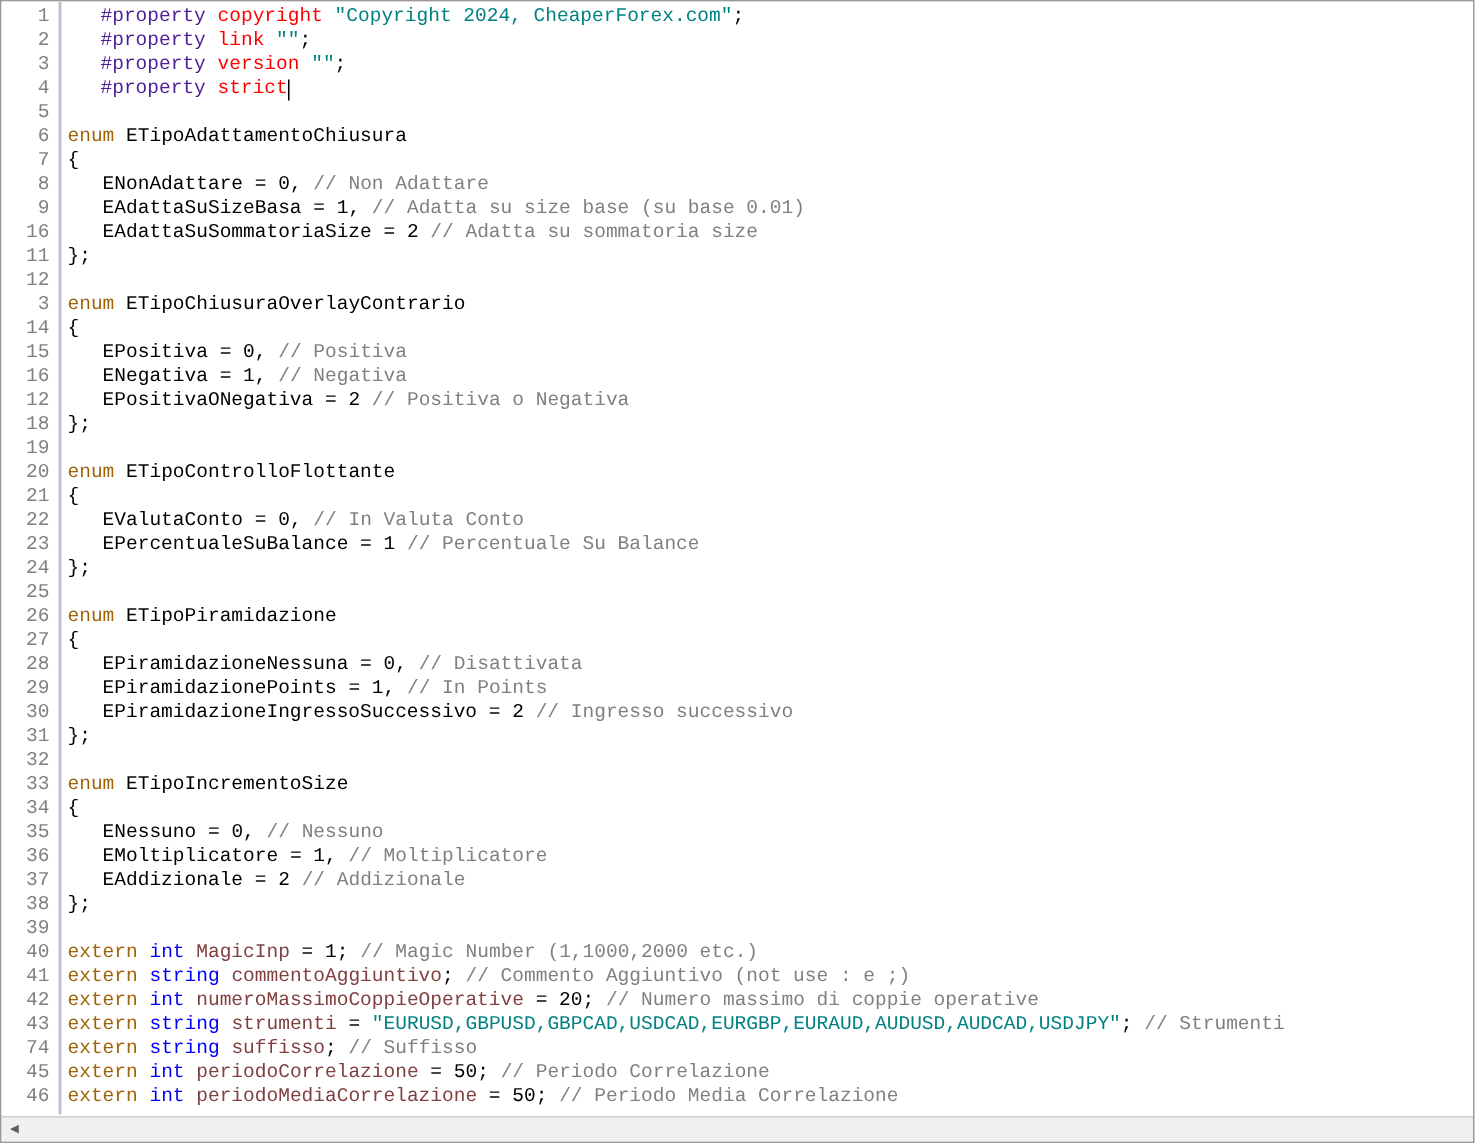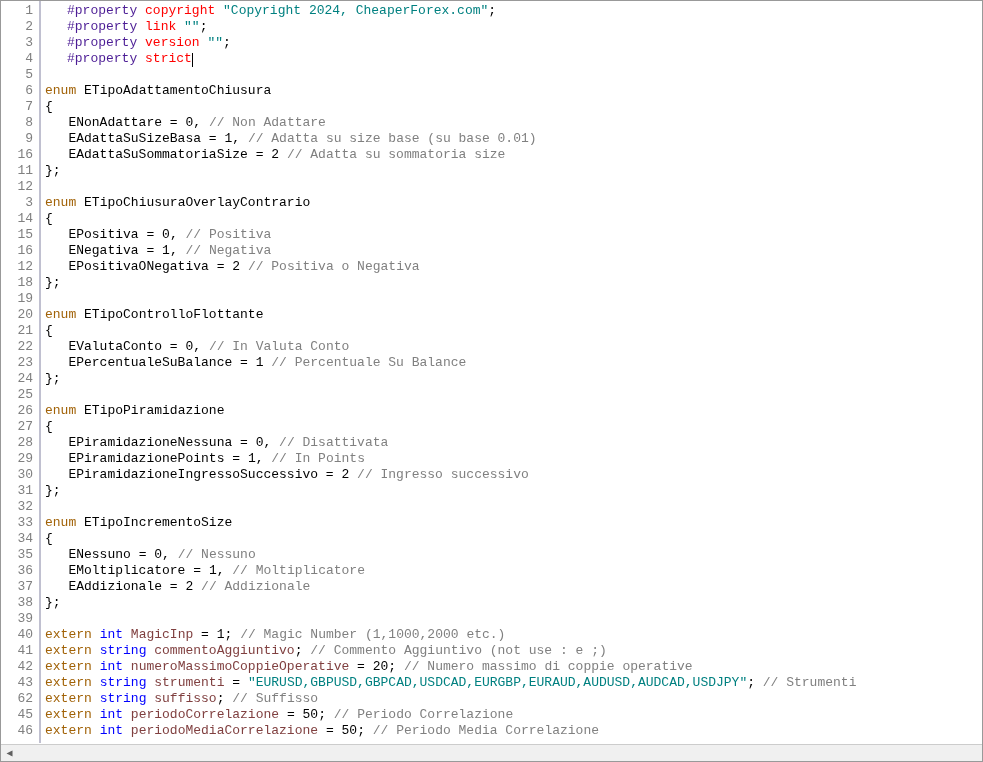--- a/index.html
+++ b/index.html
@@ -121,21 +121,21 @@
       <div class="ln">34</div>
       <div class="ln">35</div>
       <div class="ln">36</div>
       <div class="ln">37</div>
       <div class="ln">38</div>
       <div class="ln">39</div>
       <div class="ln">40</div>
       <div class="ln">41</div>
       <div class="ln">42</div>
       <div class="ln">43</div>
-      <div class="ln">62</div>
+      <div class="ln">74</div>
       <div class="ln">45</div>
       <div class="ln">46</div>
     </div>
   <div class="code"><div class="row"><span class="dir">#property</span> <span class="dname">copyright</span> <span class="str">"Copyright 2024, CheaperForex.com"</span><span class="op">;</span></div><div class="row"><span class="dir">#property</span> <span class="dname">link</span> <span class="str">""</span><span class="op">;</span></div><div class="row"><span class="dir">#property</span> <span class="dname">version</span> <span class="str">""</span><span class="op">;</span></div><div class="row"><span class="dir">#property</span> <span class="dname">strict</span><span class="cursor"></span></div><div class="row"></div><div class="row"><span class="kw">enum</span> <span class="id">ETipoAdattamentoChiusura</span></div><div class="row"><span class="op">{</span></div><div class="row">   <span class="id">ENonAdattare</span> <span class="op">=</span> <span class="num">0</span><span class="op">,</span> <span class="cmt">// Non Adattare</span></div><div class="row">   <span class="id">EAdattaSuSizeBasa</span> <span class="op">=</span> <span class="num">1</span><span class="op">,</span> <span class="cmt">// Adatta su size base (su base 0.01)</span></div><div class="row">   <span class="id">EAdattaSuSommatoriaSize</span> <span class="op">=</span> <span class="num">2</span> <span class="cmt">// Adatta su sommatoria size</span></div><div class="row"><span class="op">};</span></div><div class="row"></div><div class="row"><span class="kw">enum</span> <span class="id">ETipoChiusuraOverlayContrario</span></div><div class="row"><span class="op">{</span></div><div class="row">   <span class="id">EPositiva</span> <span class="op">=</span> <span class="num">0</span><span class="op">,</span> <span class="cmt">// Positiva</span></div><div class="row">   <span class="id">ENegativa</span> <span class="op">=</span> <span class="num">1</span><span class="op">,</span> <span class="cmt">// Negativa</span></div><div class="row">   <span class="id">EPositivaONegativa</span> <span class="op">=</span> <span class="num">2</span> <span class="cmt">// Positiva o Negativa</span></div><div class="row"><span class="op">};</span></div><div class="row"></div><div class="row"><span class="kw">enum</span> <span class="id">ETipoControlloFlottante</span></div><div class="row"><span class="op">{</span></div><div class="row">   <span class="id">EValutaConto</span> <span class="op">=</span> <span class="num">0</span><span class="op">,</span> <span class="cmt">// In Valuta Conto</span></div><div class="row">   <span class="id">EPercentualeSuBalance</span> <span class="op">=</span> <span class="num">1</span> <span class="cmt">// Percentuale Su Balance</span></div><div class="row"><span class="op">};</span></div><div class="row"></div><div class="row"><span class="kw">enum</span> <span class="id">ETipoPiramidazione</span></div><div class="row"><span class="op">{</span></div><div class="row">   <span class="id">EPiramidazioneNessuna</span> <span class="op">=</span> <span class="num">0</span><span class="op">,</span> <span class="cmt">// Disattivata</span></div><div class="row">   <span class="id">EPiramidazionePoints</span> <span class="op">=</span> <span class="num">1</span><span class="op">,</span> <span class="cmt">// In Points</span></div><div class="row">   <span class="id">EPiramidazioneIngressoSuccessivo</span> <span class="op">=</span> <span class="num">2</span> <span class="cmt">// Ingresso successivo</span></div><div class="row"><span class="op">};</span></div><div class="row"></div><div class="row"><span class="kw">enum</span> <span class="id">ETipoIncrementoSize</span></div><div class="row"><span class="op">{</span></div><div class="row">   <span class="id">ENessuno</span> <span class="op">=</span> <span class="num">0</span><span class="op">,</span> <span class="cmt">// Nessuno</span></div><div class="row">   <span class="id">EMoltiplicatore</span> <span class="op">=</span> <span class="num">1</span><span class="op">,</span> <span class="cmt">// Moltiplicatore</span></div><div class="row">   <span class="id">EAddizionale</span> <span class="op">=</span> <span class="num">2</span> <span class="cmt">// Addizionale</span></div><div class="row"><span class="op">};</span></div><div class="row"></div><div class="row"><span class="kw">extern</span> <span class="type">int</span> <span class="var">MagicInp</span> <span class="op">=</span> <span class="num">1</span><span class="op">;</span> <span class="cmt">// Magic Number (1,1000,2000 etc.)</span></div><div class="row"><span class="kw">extern</span> <span class="type">string</span> <span class="var">commentoAggiuntivo</span><span class="op">;</span> <span class="cmt">// Commento Aggiuntivo (not use : e ;)</span></div><div class="row"><span class="kw">extern</span> <span class="type">int</span> <span class="var">numeroMassimoCoppieOperative</span> <span class="op">=</span> <span class="num">20</span><span class="op">;</span> <span class="cmt">// Numero massimo di coppie operative</span></div><div class="row"><span class="kw">extern</span> <span class="type">string</span> <span class="var">strumenti</span> <span class="op">=</span> <span class="str">"EURUSD,GBPUSD,GBPCAD,USDCAD,EURGBP,EURAUD,AUDUSD,AUDCAD,USDJPY"</span><span class="op">;</span> <span class="cmt">// Strumenti</span></div><div class="row"><span class="kw">extern</span> <span class="type">string</span> <span class="var">suffisso</span><span class="op">;</span> <span class="cmt">// Suffisso</span></div><div class="row"><span class="kw">extern</span> <span class="type">int</span> <span class="var">periodoCorrelazione</span> <span class="op">=</span> <span class="num">50</span><span class="op">;</span> <span class="cmt">// Periodo Correlazione</span></div><div class="row"><span class="kw">extern</span> <span class="type">int</span> <span class="var">periodoMediaCorrelazione</span> <span class="op">=</span> <span class="num">50</span><span class="op">;</span> <span class="cmt">// Periodo Media Correlazione</span></div></div>
 </div>
 
 <div class="scrollbar-h">
   <div class="sb-arrow">◀</div>
   <div class="sb-track"></div>
 </div>

